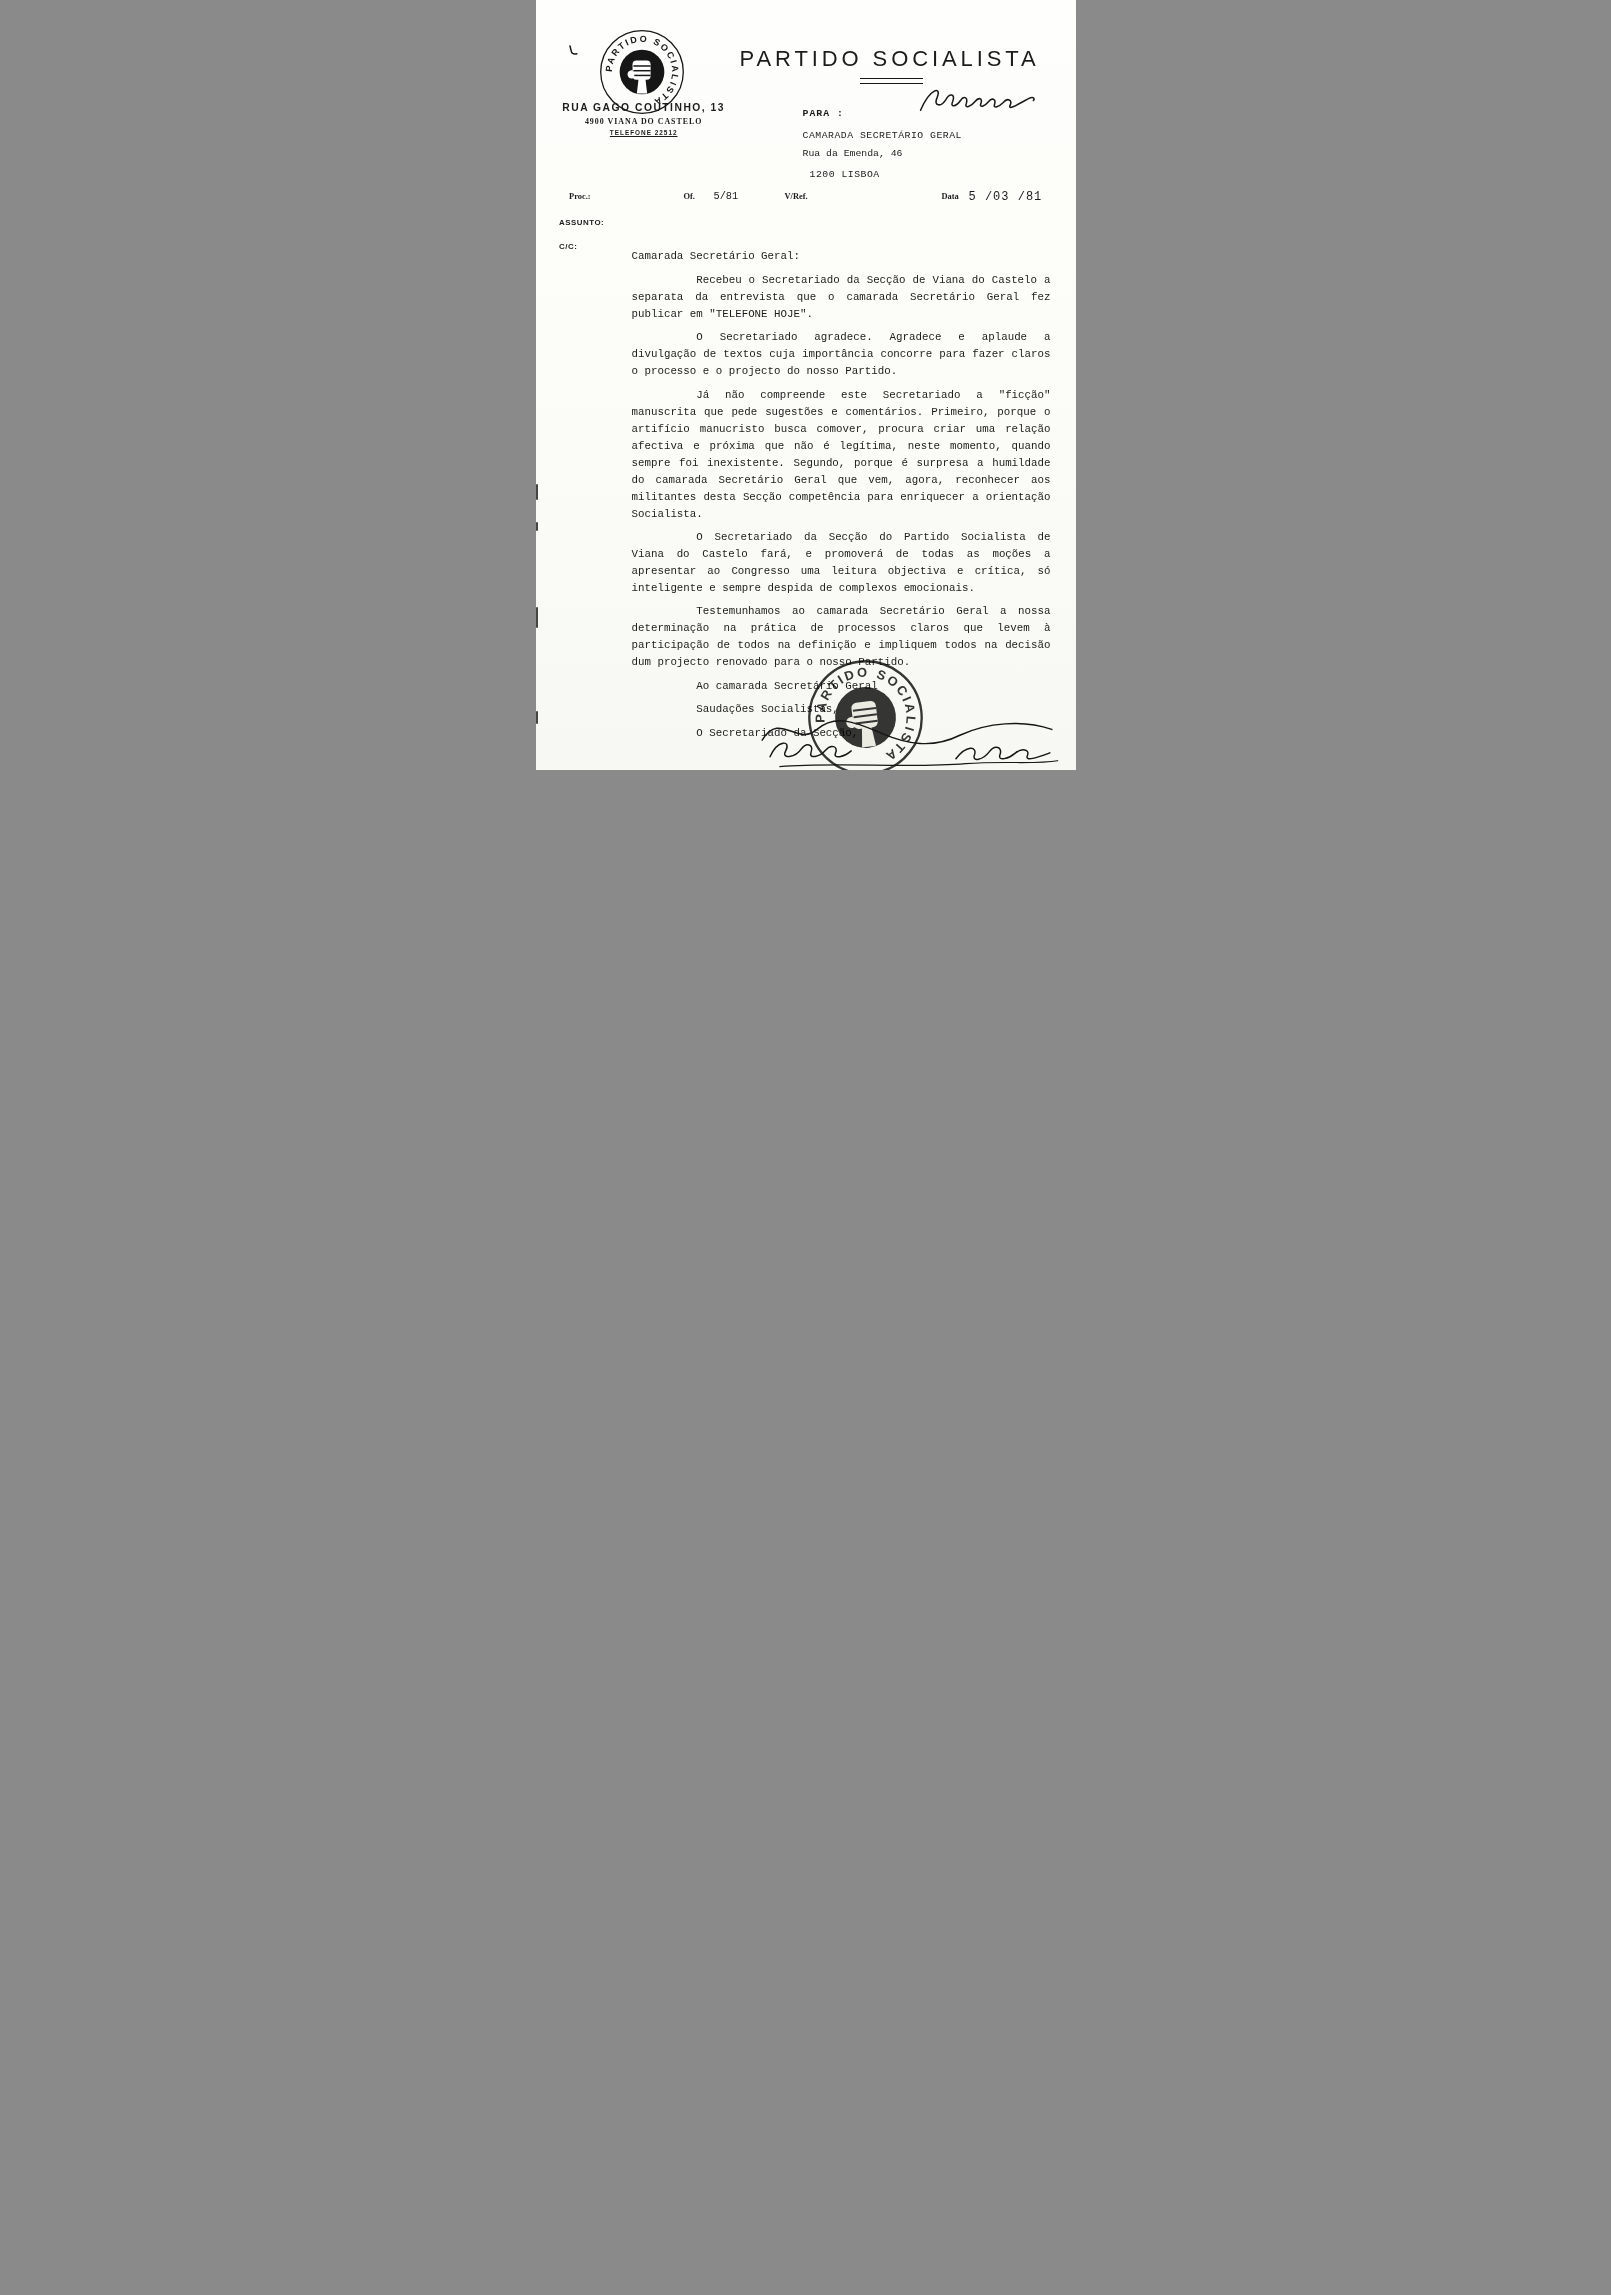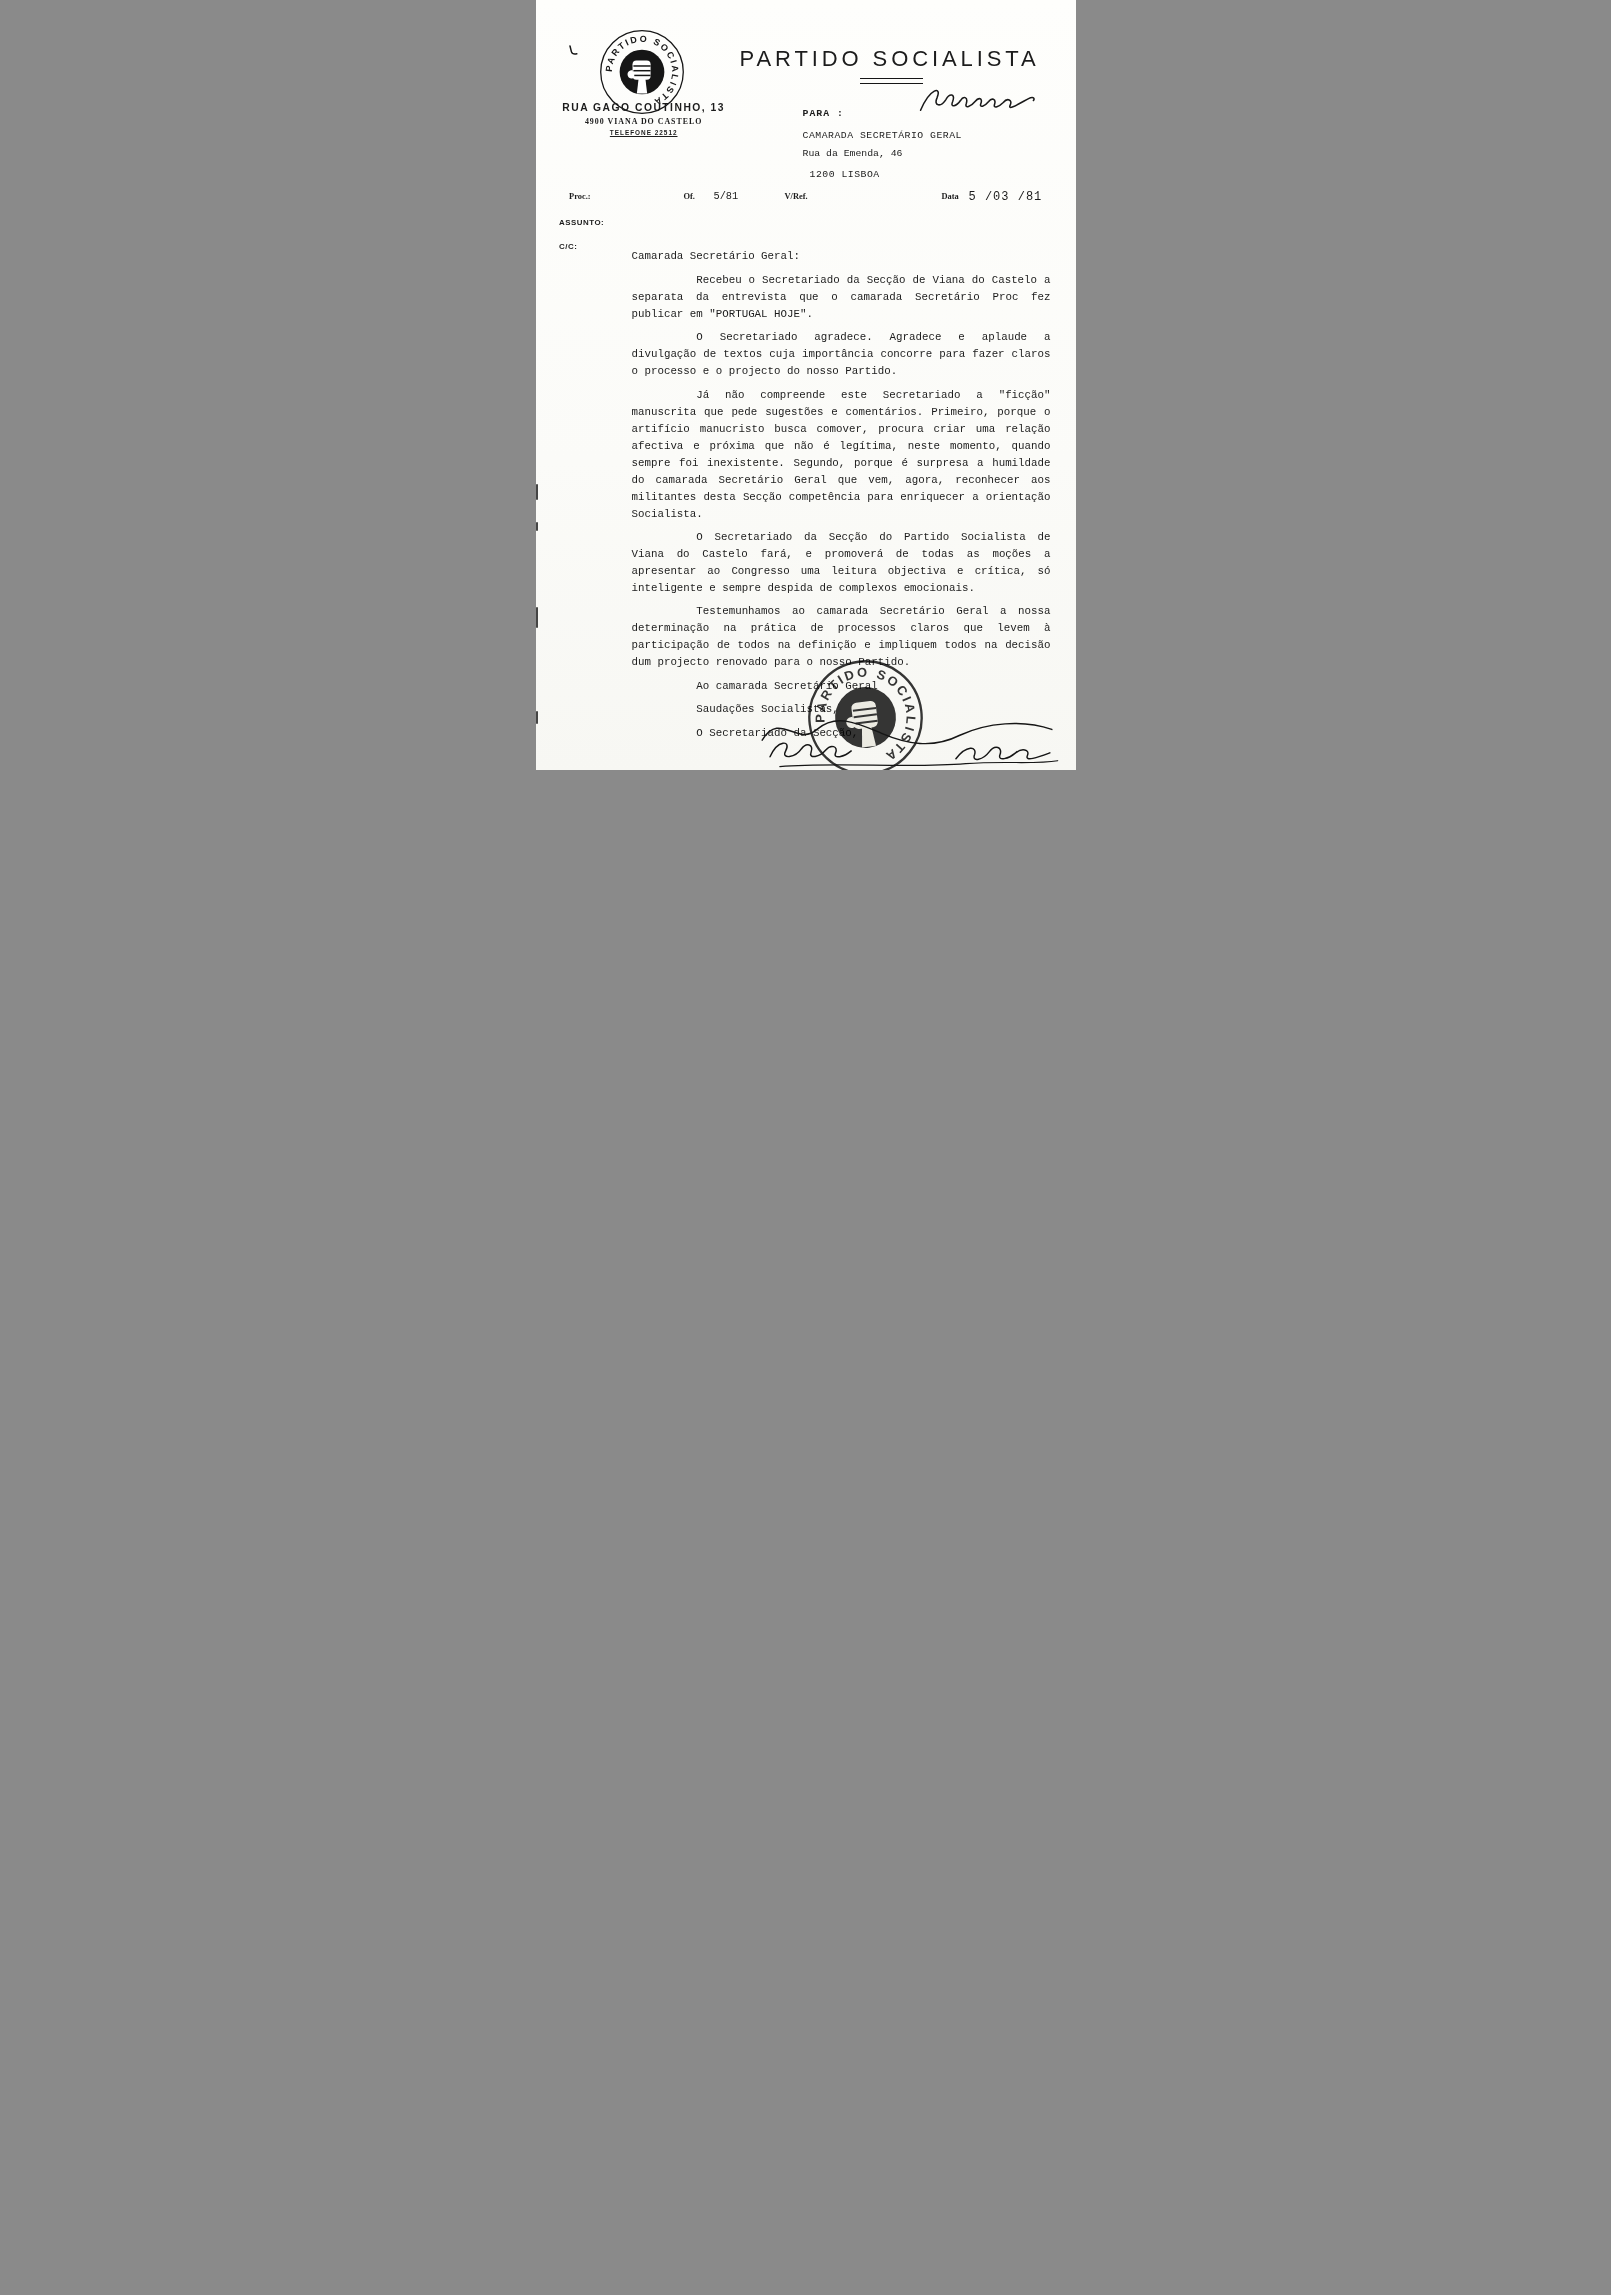--- a/index.html
+++ b/index.html
@@ -135,21 +135,21 @@
   <div class="flabel of">Of.</div>
   <div class="of-val">5/81</div>
   <div class="flabel vref">V/Ref.</div>
   <div class="flabel data">Data</div>
   <div class="data-val">5 /03 /81</div>
   <div class="assunto">ASSUNTO:</div>
   <div class="cc">C/C:</div>
 
   <div class="body-text">
     <p class="salutation">Camarada Secretário Geral:</p>
-    <p>Recebeu o Secretariado da Secção de Viana do Castelo a separata da entrevista que o camarada Secretário Proc fez publicar em "PORTUGAL HOJE".</p>
+    <p>Recebeu o Secretariado da Secção de Viana do Castelo a separata da entrevista que o camarada Secretário Geral fez publicar em "TELEFONE HOJE".</p>
     <p>O Secretariado agradece. Agradece e aplaude a divulgação de textos cuja importância concorre para fazer claros o processo e o projecto do nosso Partido.</p>
     <p>Já não compreende este Secretariado a "ficção" manuscrita que pede sugestões e comentários. Primeiro, porque o artifício manucristo busca comover, procura criar uma relação afectiva e próxima que não é legítima, neste momento, quando sempre foi inexistente. Segundo, porque é surpresa a humildade do camarada Secretário Geral que vem, agora, reconhecer aos militantes desta Secção competência para enriquecer a orientação Socialista.</p>
     <p>O Secretariado da Secção do Partido Socialista de Viana do Castelo fará, e promoverá de todas as moções a apresentar ao Congresso uma leitura objectiva e crítica, só inteligente e sempre despida de complexos emocionais.</p>
     <p>Testemunhamos ao camarada Secretário Geral a nossa determinação na prática de processos claros que levem à participação de todos na definição e impliquem todos na decisão dum projecto renovado para o nosso Partido.</p>
     <p class="closing-ao">Ao camarada Secretário Geral</p>
     <p class="valediction">Saudações Socialistas,</p>
     <p class="sig-line">O Secretariado da Secção,</p>
   </div>
 
   <svg class="stamp" viewBox="0 0 200 200">

